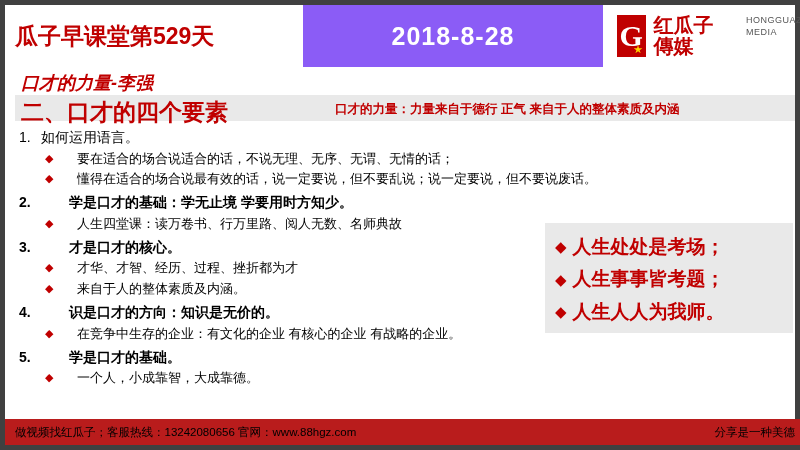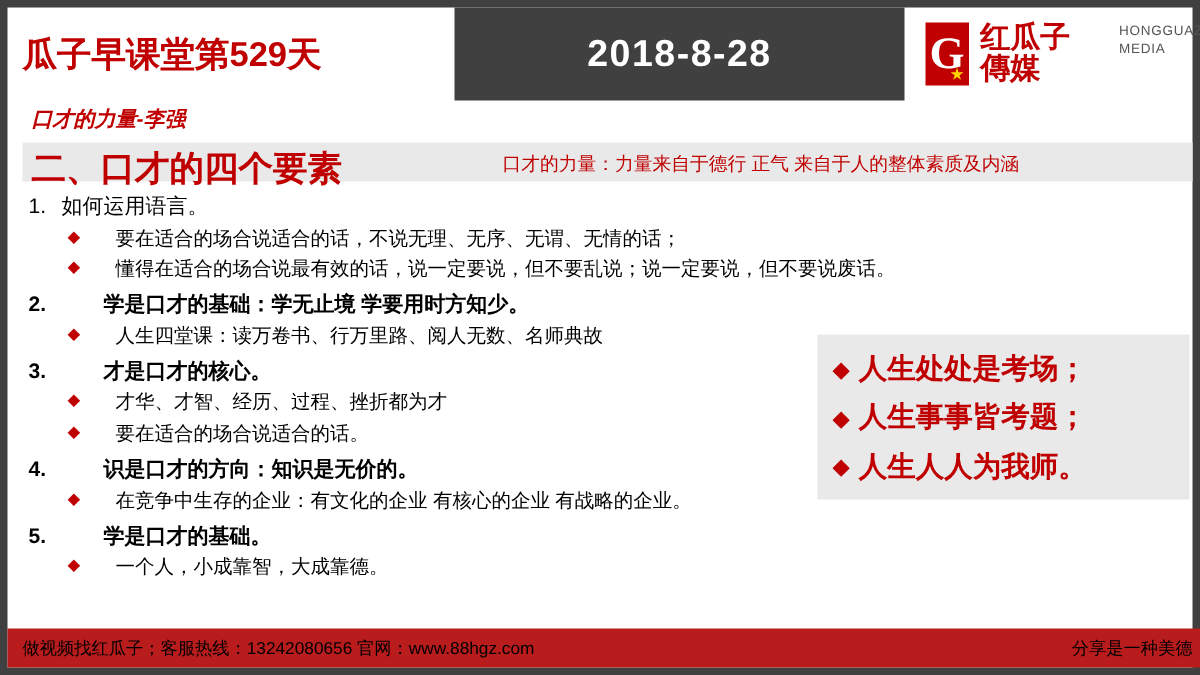--- a/index.html
+++ b/index.html
@@ -26,21 +26,21 @@
   .hdr-left{
     width:298px;height:62px;
     display:flex;align-items:center;
     padding-left:10px;box-sizing:border-box;
   }
   .hdr-title{
     font-size:23px;font-weight:bold;color:#c00000;
     letter-spacing:0px;white-space:nowrap;
   }
   .hdr-mid{
-    width:300px;height:62px;background:#404040;
+    width:300px;height:62px;background:#8b5cf6;
     display:flex;align-items:center;justify-content:center;
   }
   .hdr-date{
     color:#ffffff;font-size:25px;font-weight:bold;letter-spacing:1px;
   }
   .hdr-right{
     flex:1;height:62px;display:flex;align-items:center;
     padding-left:14px;box-sizing:border-box;gap:8px;
   }
   .logo-box{
@@ -54,35 +54,35 @@
     width:9px;height:9px;background:#ffd200;
     clip-path:polygon(50% 0%,61% 35%,98% 35%,68% 57%,79% 91%,50% 70%,21% 91%,32% 57%,2% 35%,39% 35%);
   }
   .logo-txt{display:flex;flex-direction:row;justify-content:center;}
   .logo-cn{font-size:20px;font-weight:bold;color:#c00000;line-height:1.05;}
   .logo-en{font-size:9px;color:#555;letter-spacing:.5px;line-height:1.3;padding-left:30px;}
 
   
   .subtitle{
     position:absolute;left:16px;top:66px;
-    font-size:14px;font-weight:bold;font-style:italic;color:#c00000;
+    font-size:18px;font-weight:bold;font-style:italic;color:#c00000;
   }
 
   
   .section-bar{
     position:absolute;left:10px;top:90px;width:780px;height:26px;
     background:#e9e9e9;
   }
   .section-title{
     position:absolute;left:16px;top:92px;
     font-size:23px;font-weight:bold;color:#c00000;
   }
   .section-note{
     position:absolute;left:330px;top:96px;
-    font-size:12.5px;font-weight:normal;color:#c00000;
+    font-size:12.5px;font-weight:bold;color:#c00000;
     white-space:nowrap;
   }
 
   
   .content{
     position:absolute;left:10px;top:122px;width:780px;
   }
   .item{margin-bottom:2px;}
   .lvl1{
     display:flex;align-items:flex-start;
@@ -185,21 +185,21 @@
       <div class="lvl1">
         <div class="num b">3.</div>
         <div class="lvl1-txt bold">才是口才的核心。</div>
       </div>
       <div class="sub">
         <div class="dia">◆</div>
         <div class="sub-txt">才华、才智、经历、过程、挫折都为才</div>
       </div>
       <div class="sub">
         <div class="dia">◆</div>
-        <div class="sub-txt">要在适合的场合说适合的话。</div>
+        <div class="sub-txt">来自于人的整体素质及内涵。</div>
       </div>
     </div>
 
     <div class="item">
       <div class="lvl1">
         <div class="num b">4.</div>
         <div class="lvl1-txt bold">识是口才的方向：知识是无价的。</div>
       </div>
       <div class="sub">
         <div class="dia">◆</div>

